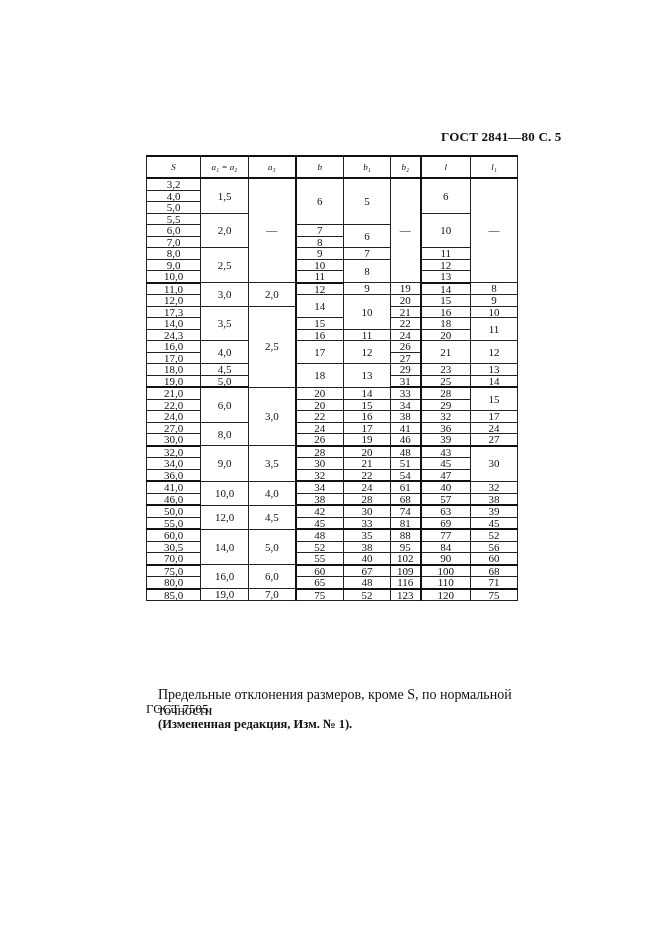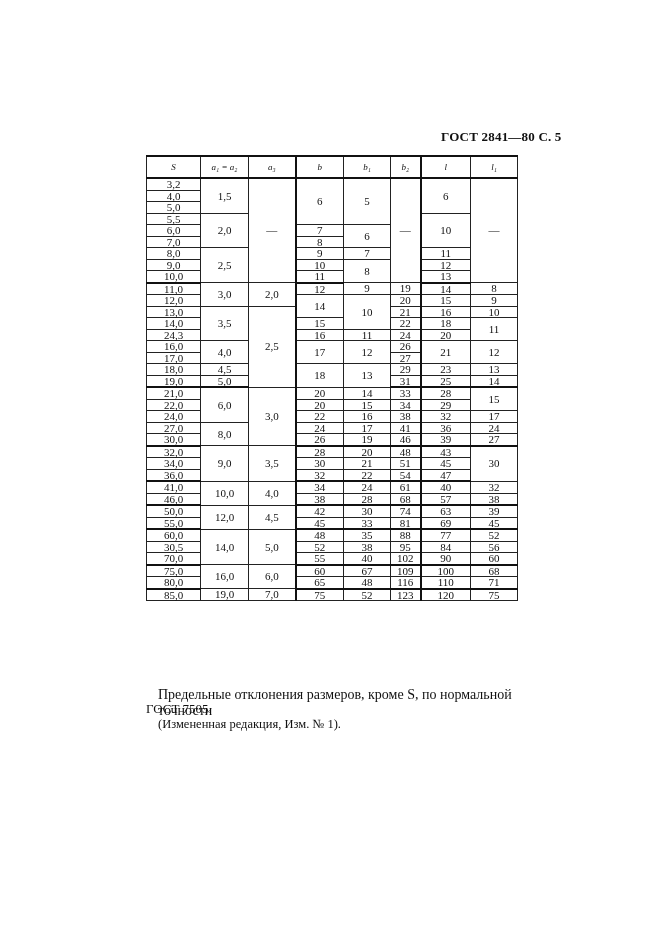--- a/index.html
+++ b/index.html
@@ -5,21 +5,21 @@
   html,body{margin:0;padding:0;background:#fff;}
   body{width:661px;height:936px;position:relative;font-family:"Liberation Serif","DejaVu Serif",serif;color:#111;overflow:hidden;}
   .hdr{position:absolute;left:413px;top:129px;font-weight:bold;font-size:13px;letter-spacing:0.2px;margin-left:28px;}
   table{position:absolute;left:146px;top:155px;border-collapse:collapse;font-size:11px;table-layout:fixed;width:371px;}
   td,th{border:1px solid #222;text-align:center;vertical-align:middle;padding:0;line-height:10.5px;height:10.5px;}
   th{font-weight:normal;font-style:italic;height:20px;font-size:9px;border-top:2px solid #111;border-bottom:2px solid #111;}
   .thick-l{border-left:2px solid #111;}
   .thick-b td{border-bottom:2px solid #111;}
   .note{position:absolute;left:158px;top:687px;font-size:14px;width:360px;}
   .note2{position:absolute;left:146px;top:701px;font-size:13px;}
-  .note3{position:absolute;left:158px;top:717px;font-size:12.5px;font-weight:normal;}
+  .note3{position:absolute;left:158px;top:717px;font-size:12.5px;font-weight:bold;}
   col.c0{width:54px}col.c1{width:48px}col.c2{width:47px}col.c3{width:48px}col.c4{width:47px}col.c5{width:30px}col.c6{width:50px}col.c7{width:47px}
 </style>
 </head>
 <body>
 
 <div class="hdr">ГОСТ 2841—80 С. 5</div>
 
 <table>
 <colgroup>
       <col class="c0">
@@ -106,21 +106,21 @@
 </tr>
 <tr>
 <td>12,0</td>
 <td rowspan="2" class="thick-l">14</td>
 <td rowspan="3">10</td>
 <td>20</td>
 <td class="thick-l">15</td>
 <td>9</td>
 </tr>
 <tr>
-<td>13,0</td>
+<td>17,3</td>
 <td rowspan="3">3,5</td>
 <td rowspan="7">2,5</td>
 <td>21</td>
 <td class="thick-l">16</td>
 <td>10</td>
 </tr>
 <tr>
 <td>14,0</td>
 <td class="thick-l">15</td>
 <td>22</td>

